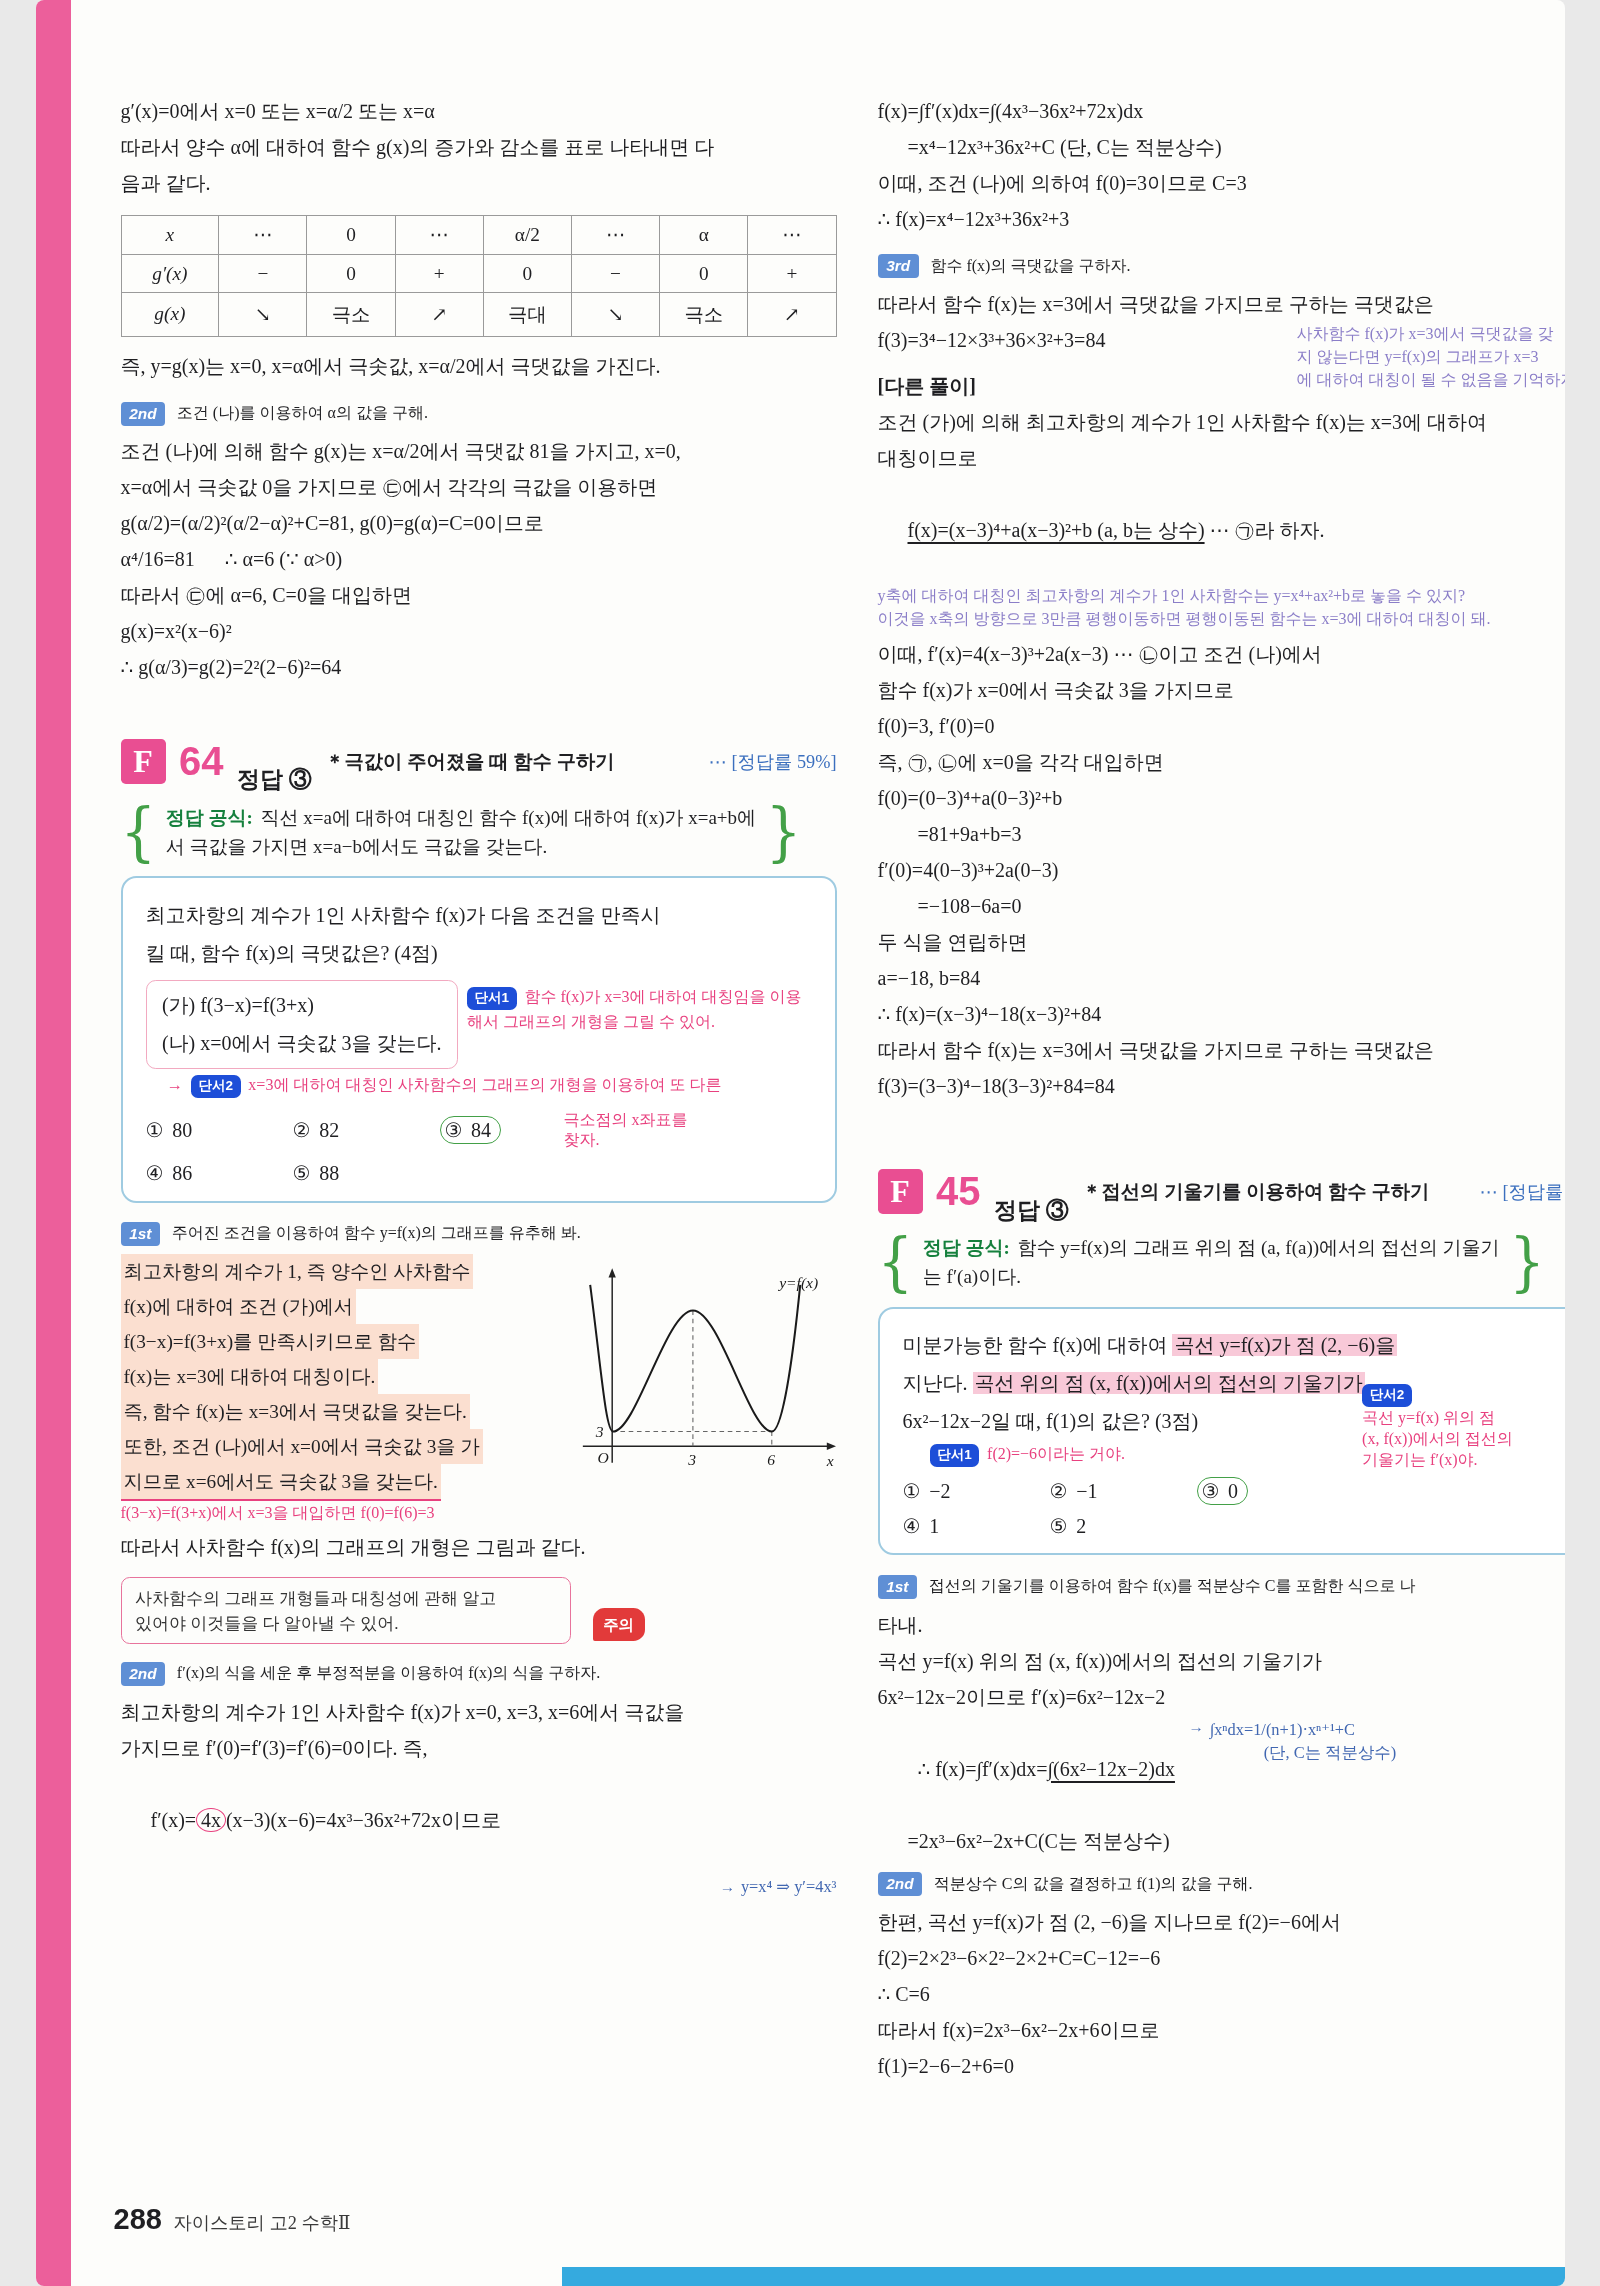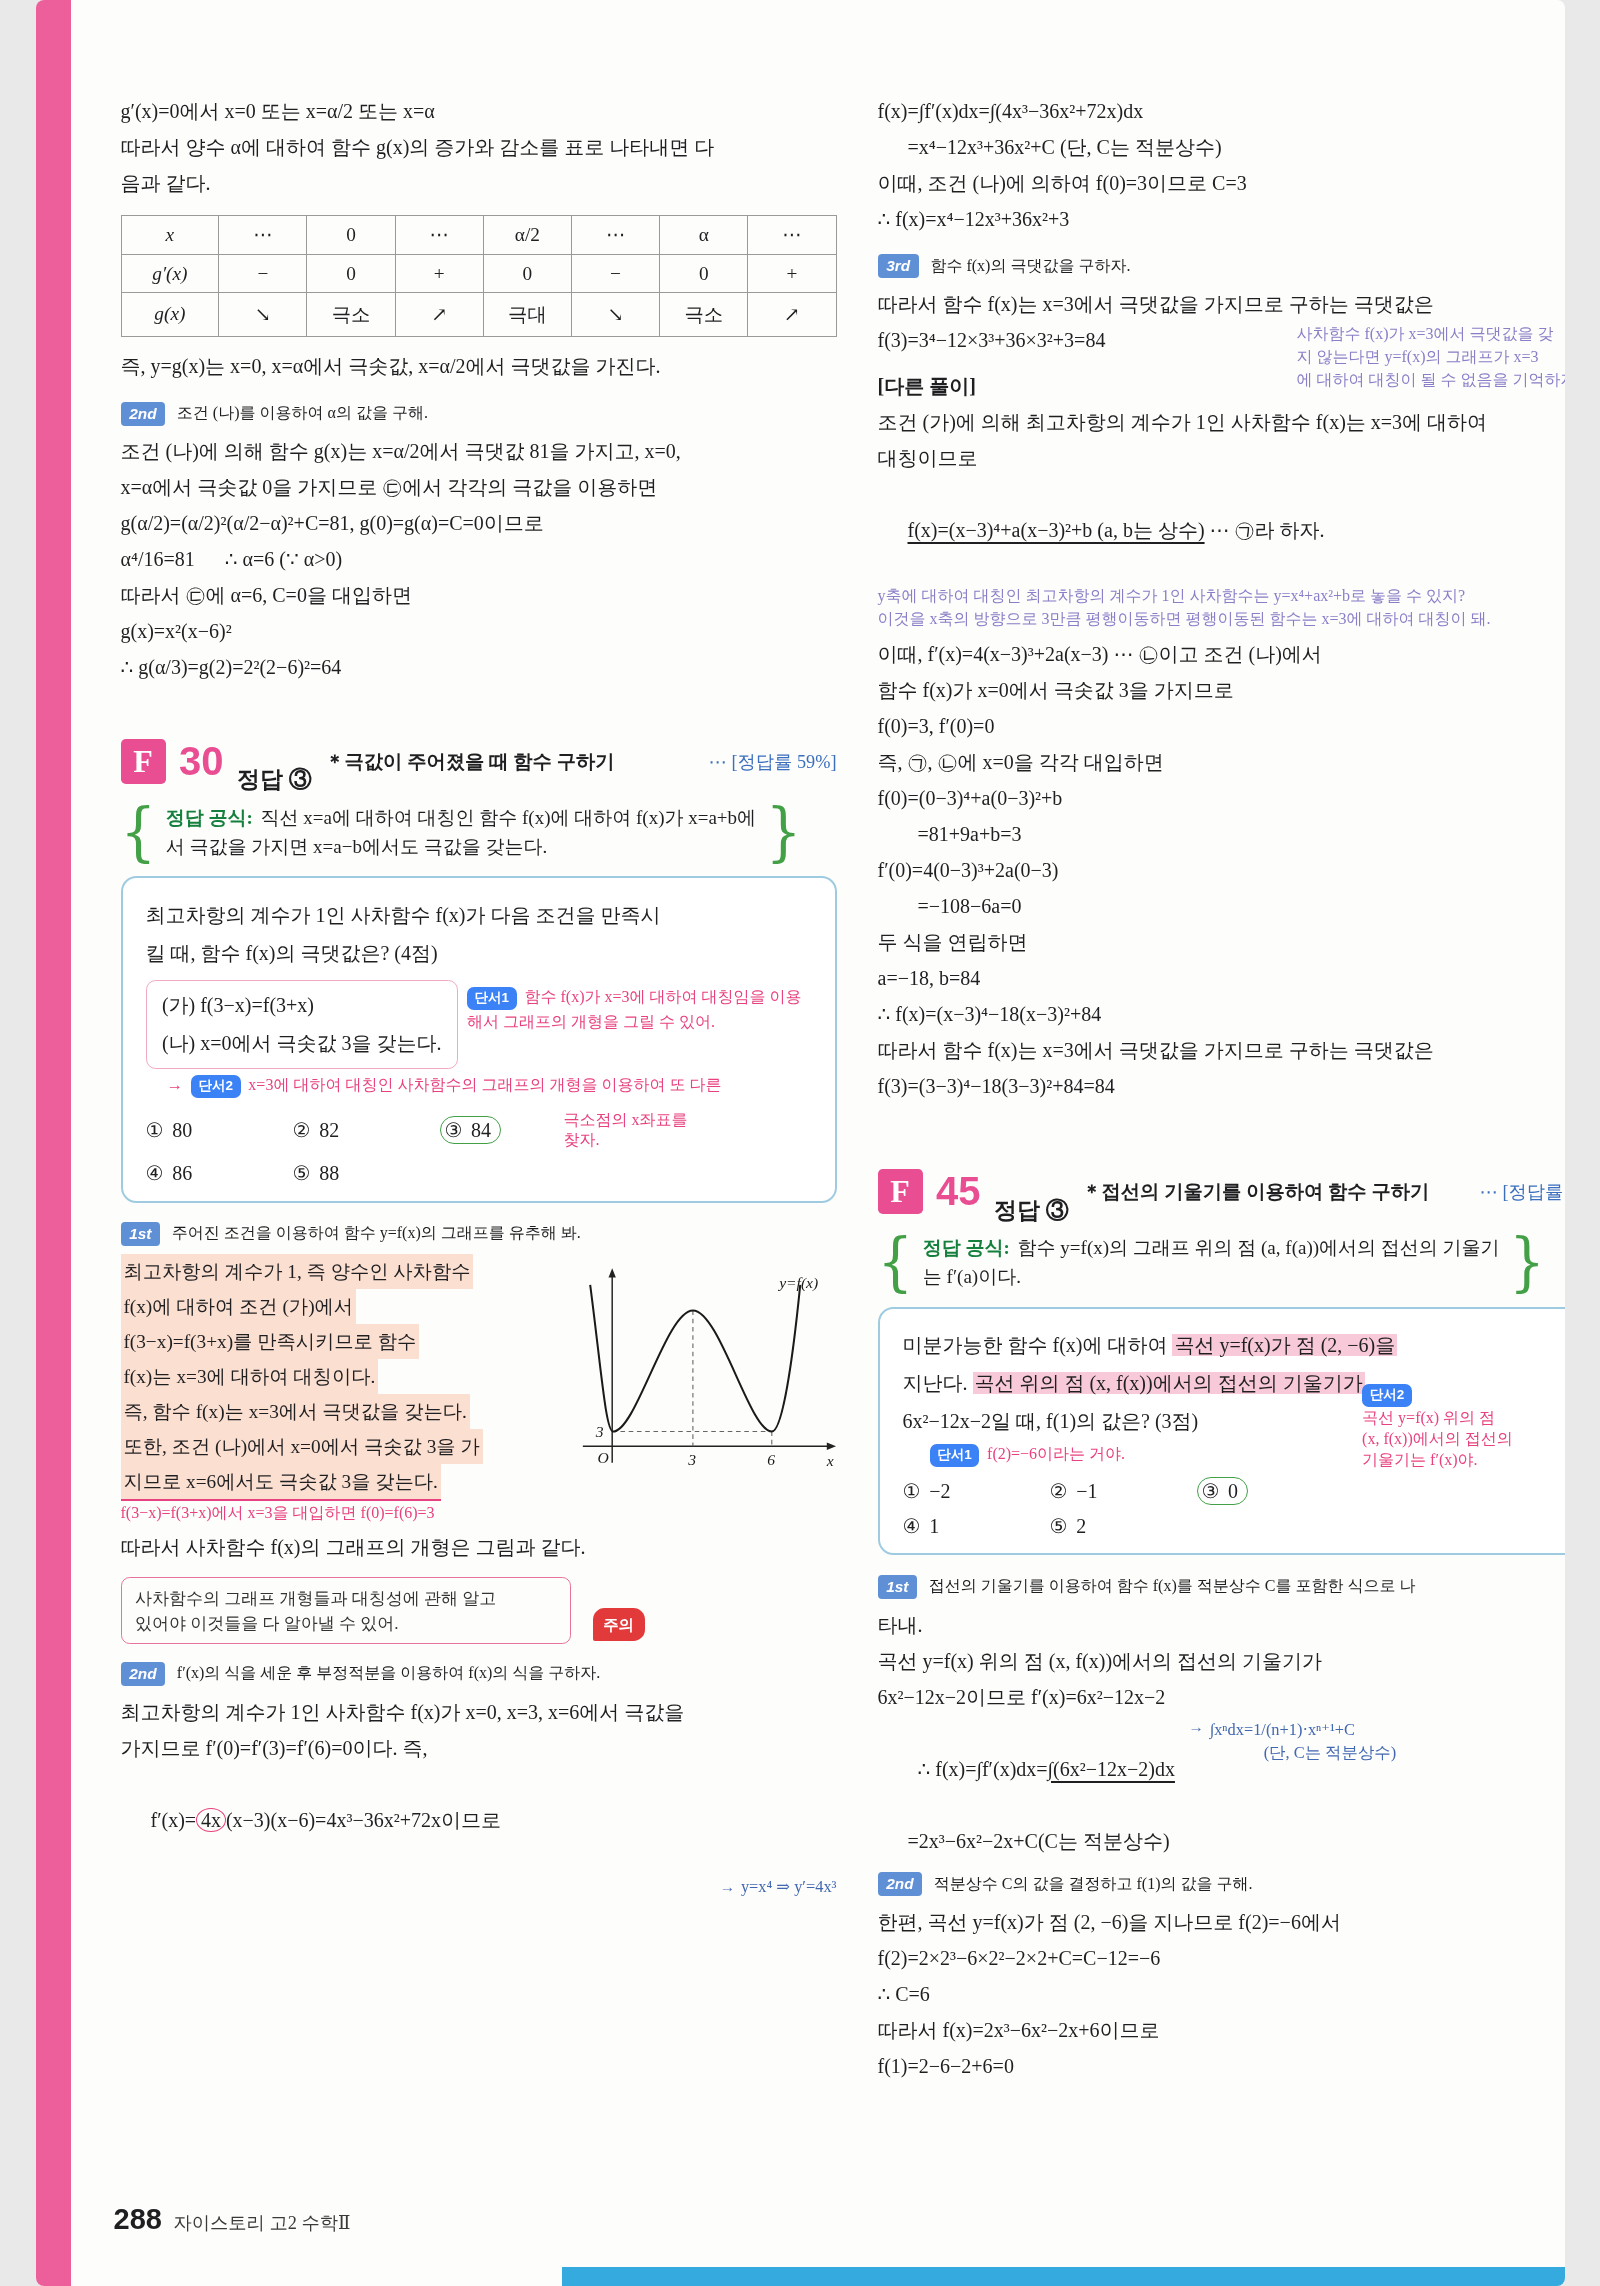--- a/index.html
+++ b/index.html
@@ -56,21 +56,21 @@
   .brace-r::before { content:"}"; }
   .formula-text { font-size:19px; line-height:29px; margin:0 9.7px; }
   .formula-label { color:#15803d; font-weight:bold; margin-right:7.7px; }
 
   
   .problem-box { border:2.9px solid #9fcbe1; border-radius:15.4px;
     padding:17.4px 23px 15.4px; position:relative; background:#fff; }
   .cond-row { display:flex; gap:9px; margin:7.7px 0 3.9px; align-items:flex-start; }
   .cond-box { border:1.4px solid #f2a9c0; border-radius:9.7px; padding:5.8px 15.4px; flex:none; }
   .red-note { color:#e8417f; font-size:16px; line-height:23px; display:inline-block; }
-  .danseo-badge { background:#3b82f6; color:#fff; font-size:13.5px; font-weight:bold;
+  .danseo-badge { background:#1d4ed8; color:#fff; font-size:13.5px; font-weight:bold;
     padding:1.9px 7.7px 2.9px; border-radius:6.8px; margin-right:7.7px; white-space:nowrap;
     font-family:"Liberation Sans","DejaVu Sans",sans-serif; display:inline-block; }
   .arrow-red { color:#e8417f; font-size:16.4px; margin-right:3.9px; }
   .arrow-red::before { content:"→"; }
   .arrow-blue { color:#4167b1; font-size:15.4px; margin-right:5.8px; }
   .arrow-blue::before { content:"→"; }
 
   .options-row { display:flex; align-items:center; margin-top:11.6px; }
   .opt { width:147px; flex:none; font-size:20px; white-space:nowrap; }
   .opt-val { margin-left:8.7px; }
@@ -186,21 +186,21 @@
         <div class="body-line">x=α에서 극솟값 0을 가지므로 ㉢에서 각각의 극값을 이용하면</div>
         <div class="body-line">g(α/2)=(α/2)²(α/2−α)²+C=81, g(0)=g(α)=C=0이므로</div>
         <div class="body-line">α⁴/16=81      ∴ α=6 (∵ α&gt;0)</div>
         <div class="body-line">따라서 ㉢에 α=6, C=0을 대입하면</div>
         <div class="body-line">g(x)=x²(x−6)²</div>
         <div class="body-line">∴ g(α/3)=g(2)=2²(2−6)²=64</div>
       </div>
 
     <div class="prob-header">
       <span class="f-badge">F</span>
-      <span class="prob-num">30</span>
+      <span class="prob-num">64</span>
       <span class="prob-answer">
         <span>정답</span>
         <span>③</span>
       </span>
       <span class="prob-title">＊극값이 주어졌을 때 함수 구하기</span>
       <span class="prob-rate">⋯ [정답률 59%]</span>
     </div>
 
     <div class="formula-box">
       <span class="brace brace-l"></span>

